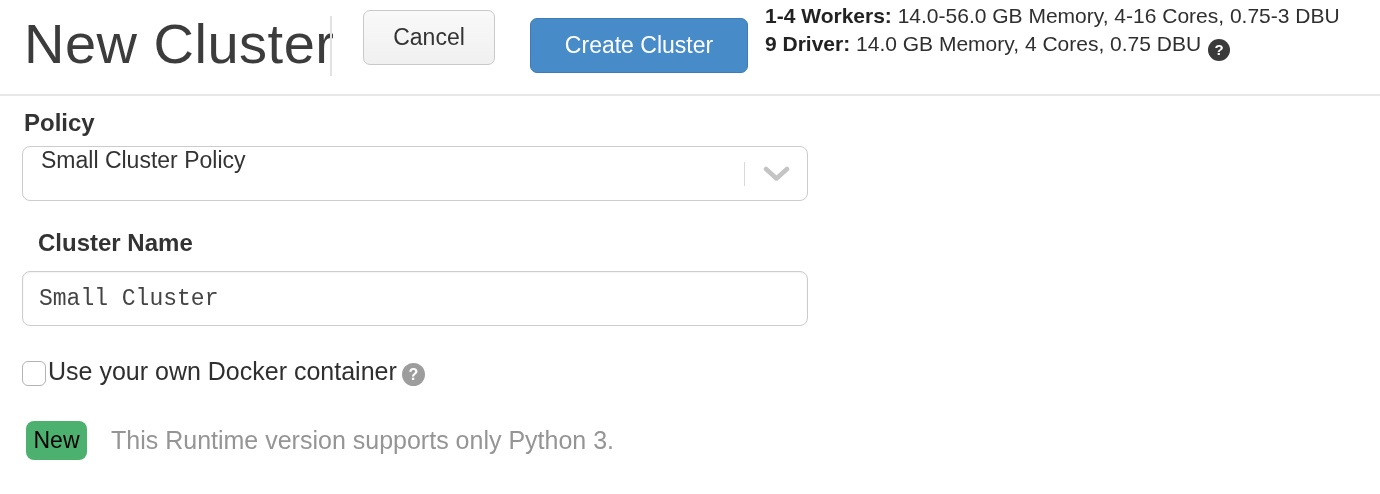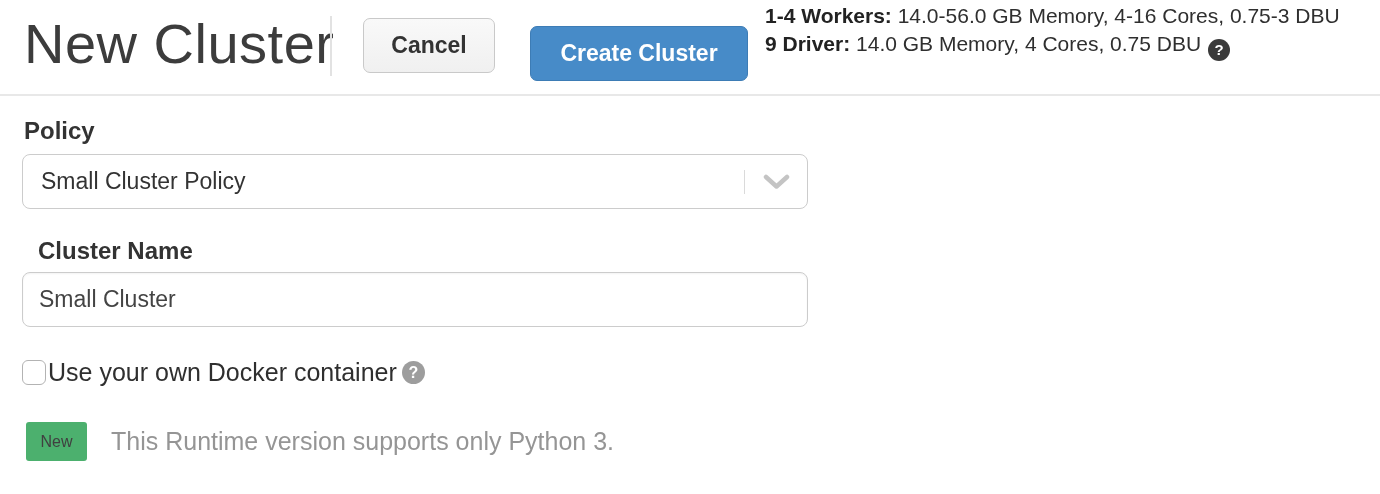--- a/index.html
+++ b/index.html
@@ -14,23 +14,23 @@
   
   .header { position: relative; height: 96px; border-bottom: 2px solid #e8e8e8; background: #fff; }
   .page-title {
     position: absolute; left: 24px; top: 13px;
     font-size: 56px; font-weight: 400; color: #3c3c3c;
     letter-spacing: 0.5px; line-height: 62px; white-space: nowrap;
   }
   .header-vdivider { position: absolute; left: 330px; top: 16px; width: 2px; height: 60px; background: #e2e2e2; }
 
   .btn {
-    position: absolute; top: 18px; height: 55px;
+    position: absolute; top: 10px; height: 55px;
     border-radius: 7px; font-size: 23px; cursor: pointer;
-    font-family: inherit; display: flex; align-items: center; justify-content: center; font-weight: bold;
+    font-family: inherit; display: flex; align-items: center; justify-content: center;
   }
   .btn-cancel {
     left: 363px; width: 132px;
     background: linear-gradient(#f9f9f9, #f0f0f0);
     border: 1px solid #c9c9c9; color: #333;
   }
   .btn-create {
     left: 530px; width: 218px;
     background: #478bc8; border: 1px solid #3d7cb5; color: #ffffff; margin-top: 8px;
   }
@@ -45,54 +45,54 @@
     display: inline-flex; align-items: center; justify-content: center;
     border-radius: 50%; color: #fff; font-weight: 700; cursor: pointer;
     font-family: "Liberation Sans", sans-serif; flex: none;
   }
   .help-dark { width: 22px; height: 22px; background: #3a3a3a; font-size: 15px; margin-left: 7px; vertical-align: -4px; }
   .help-gray { width: 23px; height: 23px; background: #9d9d9d; font-size: 16px; margin-left: 5px; }
 
   
   .content { padding-left: 22px; }
   .field-label { font-size: 24px; font-weight: 700; color: #333; margin-left: 2px; line-height: 26px; }
-  .label-policy { padding-top: 22px; }
+  .label-policy { padding-top: 14px; }
   .label-name { padding-top: 29px; margin-left: 16px; }
 
   .control {
     width: 786px; height: 55px;
     border: 1px solid #cccccc; border-radius: 8px; background: #fff;
   }
   .dropdown {
-    margin-top: 10px; display: flex; align-items: center; cursor: pointer;
+    margin-top: 10px; display: flex; cursor: pointer;
     position: relative;
   }
   .dropdown-value { padding-left: 18px; font-size: 23px; color: #333; }
   .dropdown-right { margin-left: auto; display: flex; align-items: center; height: 100%; }
   .dd-divider { width: 1px; height: 24px; background: #dadada; }
   .chevron-zone { width: 62px; display: flex; align-items: center; justify-content: center; height: 100%; }
 
   .text-input {
-    margin-top: 8px; padding-left: 16px; font-size: 23px; color: #444;
-    font-family: Liberation Sans, sans-serif; outline: none;
+    margin-top: 15px; padding-left: 16px; font-size: 23px; color: #444;
+    font-family: Liberation Mono, monospace; outline: none;
     box-shadow: inset 0 1px 2px rgba(0,0,0,0.05);
     display: block;
   }
 
-  .checkbox-row { margin-top: 31px; display: flex; align-items: center; }
+  .checkbox-row { margin-top: 31px; display: flex; align-items: flex-end; }
   .checkbox {
     width: 24px; height: 25px; background: #fff;
     border: 1.5px solid #b3b3b3; border-radius: 6px; cursor: pointer; flex: none;
   }
   .docker-label { font-size: 25px; color: #2f2f2f; margin-left: 2px; cursor: pointer; }
 
   .note-row { margin-top: 35px; display: flex; align-items: center; }
   .badge-new {
     margin-left: 4px; width: 61px; height: 39px; flex: none;
-    background: #4cb06e; border-radius: 3px; color: #404040; font-size: 16px;
+    background: #4cb06e; border-radius: 8px; color: #000000; font-size: 23px;
     display: flex; align-items: center; justify-content: center;
   }
   .note-text { margin-left: 24px; font-size: 25px; color: #959595; }
 </style>
 </head>
 <body>
 
 <div class="header">
   <div class="page-title">New Cluster</div>
   <div class="header-vdivider"></div>

